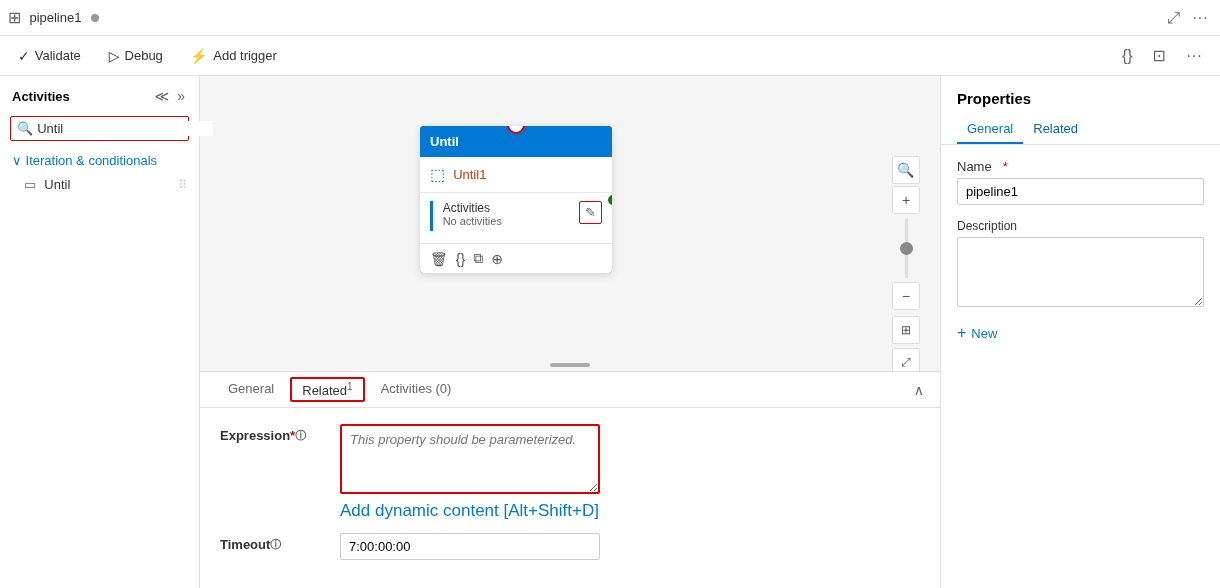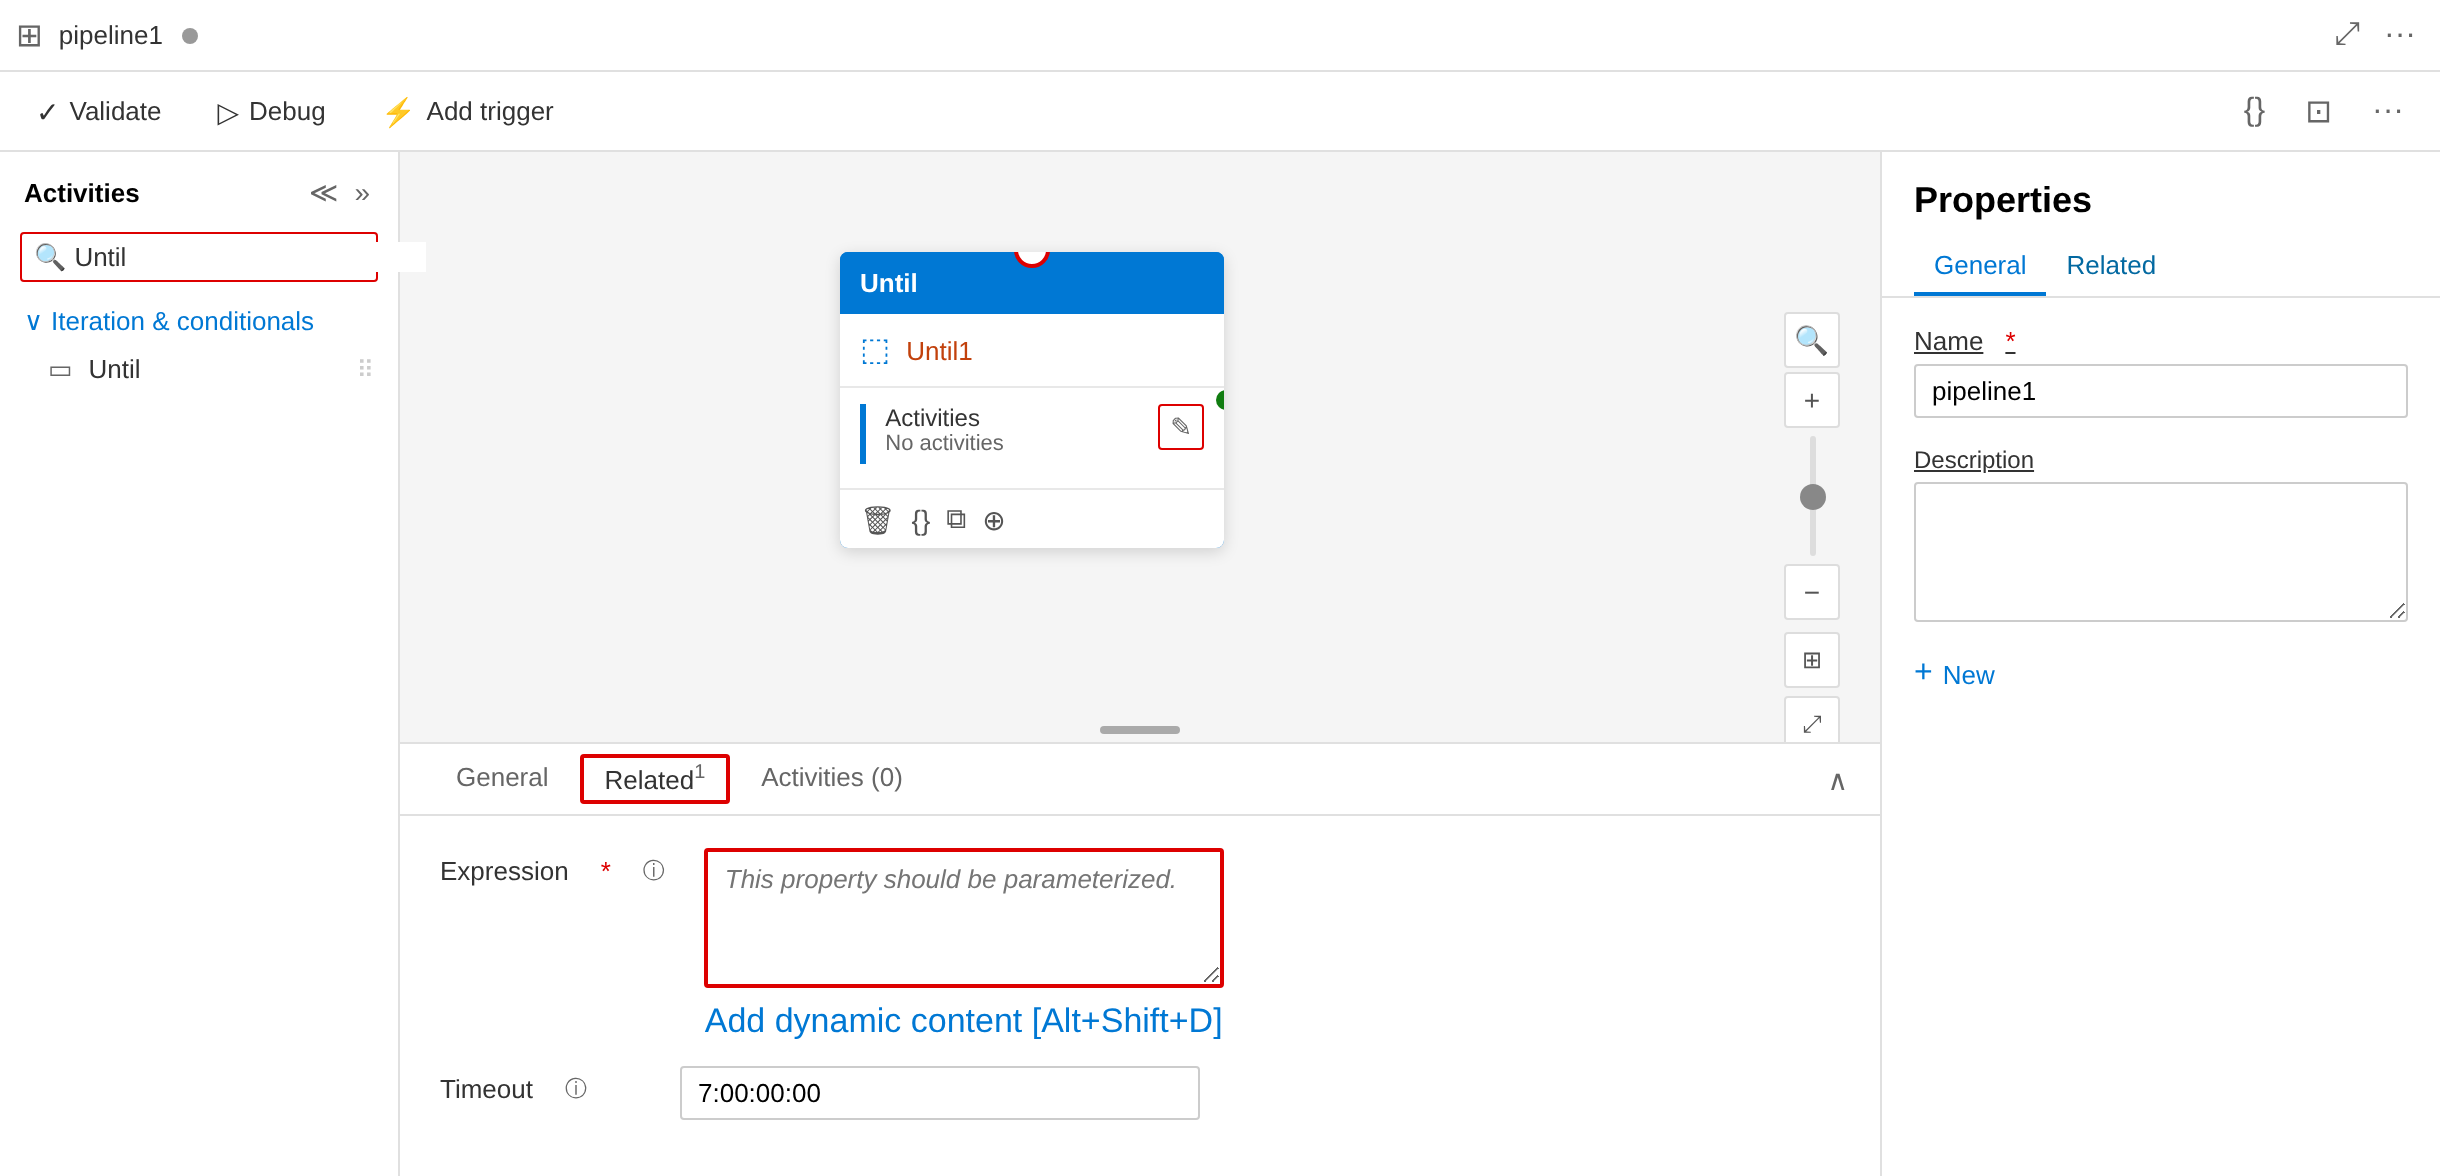--- a/index.html
+++ b/index.html
@@ -149,51 +149,51 @@
     .bottom-tab.active { color: #0078d4; border-bottom: 2px solid #0078d4; border: 2px solid #d00; border-bottom: 2px solid #d00; padding: 4px 10px; }
     .bottom-tab-badge {
       font-size: 10px; color: #666; vertical-align: super;
     }
     .bottom-tab-collapse {
       margin-left: auto; background: none; border: none; cursor: pointer; color: #666; font-size: 14px;
     }
     .bottom-content { padding: 16px 20px; }
     .bottom-field { display: flex; align-items: flex-start; gap: 20px; margin-bottom: 12px; }
     .bottom-label {
-      font-size: 13px; color: #333; min-width: 100px; padding-top: 4px; font-weight: 400;
-      display: flex; align-items: center; gap: 16px;
+      font-size: 13px; color: #333; min-width: 100px; padding-top: 4px; font-weight: 700;
+      display: flex; align-items: center; gap: 0;
     }
     .bottom-label .required { color: #d00; }
     .bottom-label .info-icon { color: #666; font-size: 11px; }
     .expression-textarea {
       width: 260px; min-height: 70px; border: 2px solid #d00; border-radius: 2px;
       padding: 6px 8px; font-size: 13px; color: #999; resize: vertical; outline: none;
       font-style: italic;
     }
     .expression-link { color: #0078d4; font-size: 17px; cursor: pointer; text-decoration: none; display: block; margin-top: 4px; }
     .timeout-input {
       width: 260px; border: 1px solid #ccc; border-radius: 2px; padding: 5px 8px; font-size: 13px; outline: none;
     }
 
     
     .properties-panel {
       width: 280px; background: #fff; border-left: 1px solid #e0e0e0;
       display: flex; flex-direction: column; flex-shrink: 0; overflow-y: auto;
     }
-    .props-header { padding: 14px 16px 8px; font-weight: 600; font-size: 18px; }
+    .props-header { padding: 14px 16px 8px; font-weight: 600; font-size: 15px; }
     .props-tabs { display: flex; border-bottom: 1px solid #e0e0e0; padding: 0 16px; }
     .props-tab {
       padding: 6px 10px; cursor: pointer; font-size: 13px; color: #666;
       border-bottom: 2px solid transparent;
     }
     .props-tab.active { color: #0078d4; border-bottom: 2px solid #0078d4; }
     .props-tab.related-tab { color: #0369a1; }
     .props-body { padding: 14px 16px; }
     .props-field { margin-bottom: 14px; }
-    .props-field-label { font-size: 12px; color: #333; margin-bottom: 4px; display: flex; align-items: center; gap: 11px; text-decoration: underline; }
+    .props-field-label { font-size: 12px; color: #333; margin-bottom: 4px; display: flex; align-items: center; gap: 11px; }
     .props-field-label .required { color: #d00; }
     .props-field-input {
       width: 100%; border: 1px solid #ccc; border-radius: 2px; padding: 5px 8px;
       font-size: 13px; outline: none;
     }
     .props-field-textarea {
       width: 100%; border: 1px solid #ccc; border-radius: 2px; padding: 6px 8px;
       font-size: 13px; outline: none; height: 70px; resize: vertical;
     }
     .annotations-section { margin-top: 8px; }

